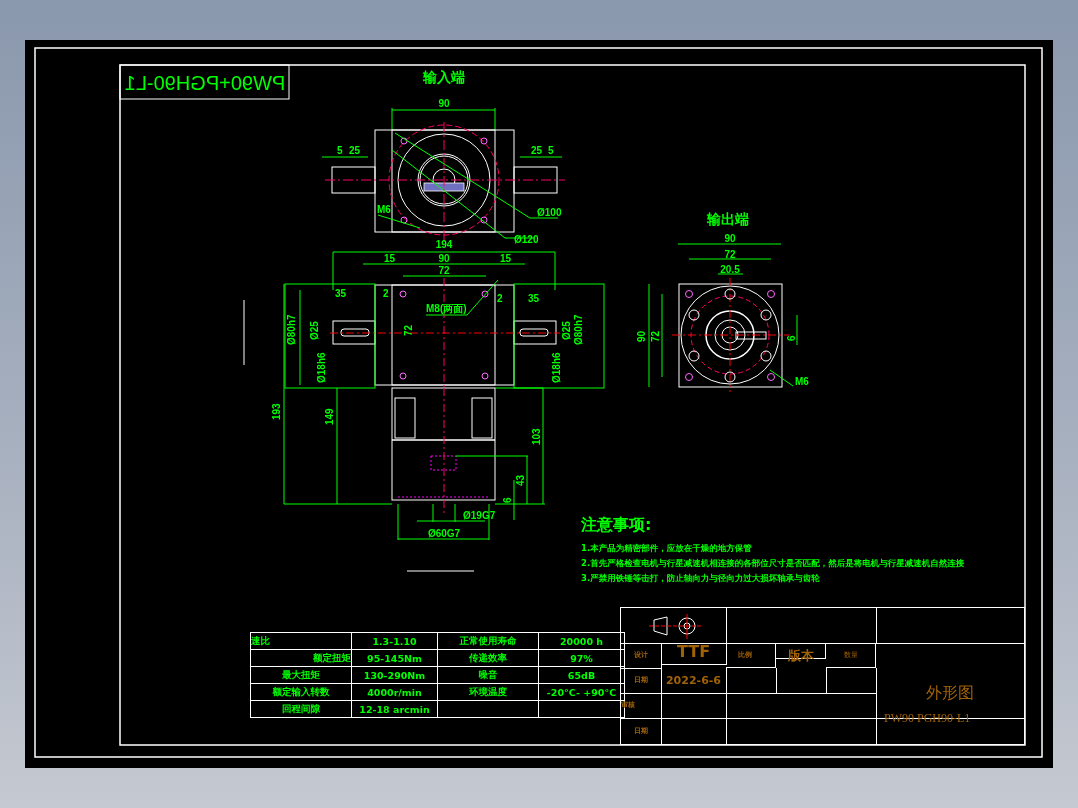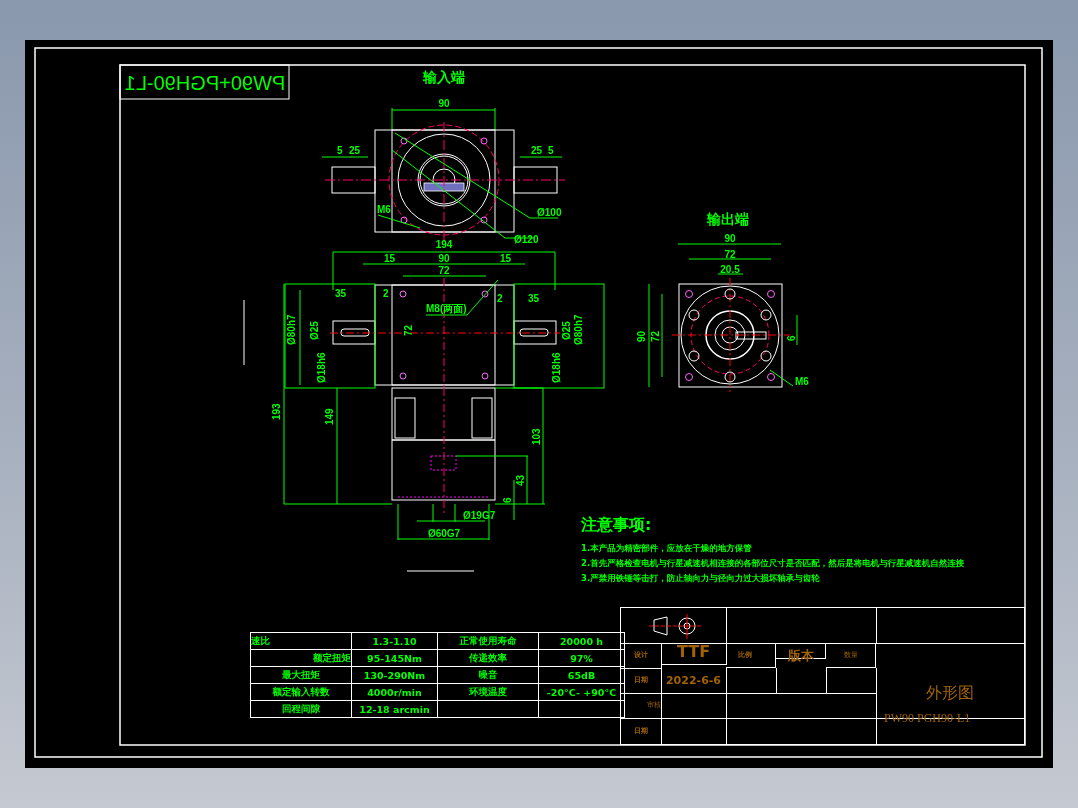--- a/index.html
+++ b/index.html
@@ -250,21 +250,21 @@
   <div style="position:absolute;left:105px;top:35px;width:50px;height:25px;border-right:1px solid #fff;border-bottom:1px solid #fff;font-size:7px;font-weight:bold;line-height:25px;padding-left:12px;box-sizing:border-box;">比例</div>
   <div style="position:absolute;left:155px;top:35px;width:50px;height:16px;border-right:1px solid #fff;border-bottom:1px solid #fff;font-size:13px;font-weight:bold;line-height:25px;padding-left:12px;box-sizing:border-box;">版本</div>
   <div style="position:absolute;left:205px;top:35px;width:50px;height:25px;border-right:1px solid #fff;border-bottom:1px solid #fff;font-size:7px;font-weight:normal;line-height:25px;padding-left:18px;box-sizing:border-box;">数量</div>
 
   <div style="position:absolute;left:0;top:60px;width:40px;height:25px;border-right:1px solid #fff;border-bottom:1px solid #fff;font-size:7px;font-weight:bold;line-height:25px;text-align:center;">日期</div>
   <div style="position:absolute;left:40px;top:60px;width:65px;height:25px;border-right:1px solid #fff;border-bottom:1px solid #fff;font-size:11px;font-weight:bold;line-height:25px;text-align:center;">2022-6-6</div>
   <div style="position:absolute;left:105px;top:60px;width:50px;height:25px;border-right:1px solid #fff;border-bottom:1px solid #fff;"></div>
   <div style="position:absolute;left:155px;top:60px;width:50px;height:25px;border-right:1px solid #fff;border-bottom:1px solid #fff;"></div>
   <div style="position:absolute;left:205px;top:60px;width:50px;height:25px;border-right:1px solid #fff;border-bottom:1px solid #fff;"></div>
 
-  <div style="position:absolute;left:0;top:85px;width:40px;height:25px;border-right:1px solid #fff;border-bottom:1px solid #fff;font-size:7px;font-weight:normal;line-height:25px;text-align:right;">审核</div>
+  <div style="position:absolute;left:0;top:85px;width:40px;height:25px;border-right:1px solid #fff;border-bottom:1px solid #fff;font-size:7px;font-weight:bold;line-height:25px;text-align:left;">审核</div>
   <div style="position:absolute;left:40px;top:85px;width:65px;height:25px;border-right:1px solid #fff;border-bottom:1px solid #fff;"></div>
   <div style="position:absolute;left:105px;top:85px;width:150px;height:25px;border-right:1px solid #fff;border-bottom:1px solid #fff;"></div>
 
   <div style="position:absolute;left:0;top:110px;width:40px;height:26px;border-right:1px solid #fff;font-size:7px;font-weight:bold;line-height:26px;text-align:center;">日期</div>
   <div style="position:absolute;left:40px;top:110px;width:65px;height:26px;border-right:1px solid #fff;"></div>
   <div style="position:absolute;left:105px;top:110px;width:150px;height:26px;border-right:1px solid #fff;"></div>
 
   <div style="position:absolute;left:255px;top:35px;width:148px;height:50px;border-bottom:1px solid #fff;font-size:16px;line-height:50px;text-align:center;margin-top:25px;">外形图</div>
   <div style="position:absolute;left:255px;top:85px;width:148px;height:51px;font-family:'Liberation Serif',serif;font-size:12px;line-height:51px;padding-left:8px;box-sizing:border-box;">PW90 PGH90-L1</div>
 </div>

